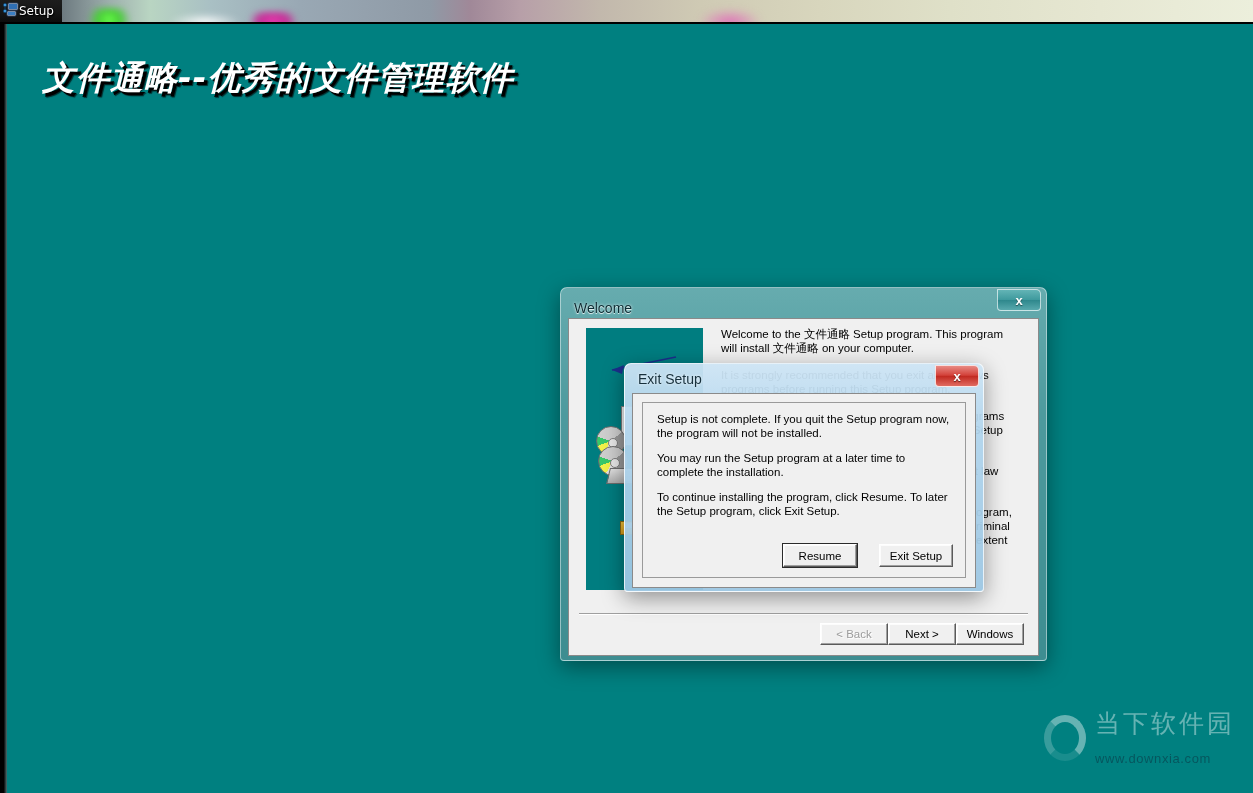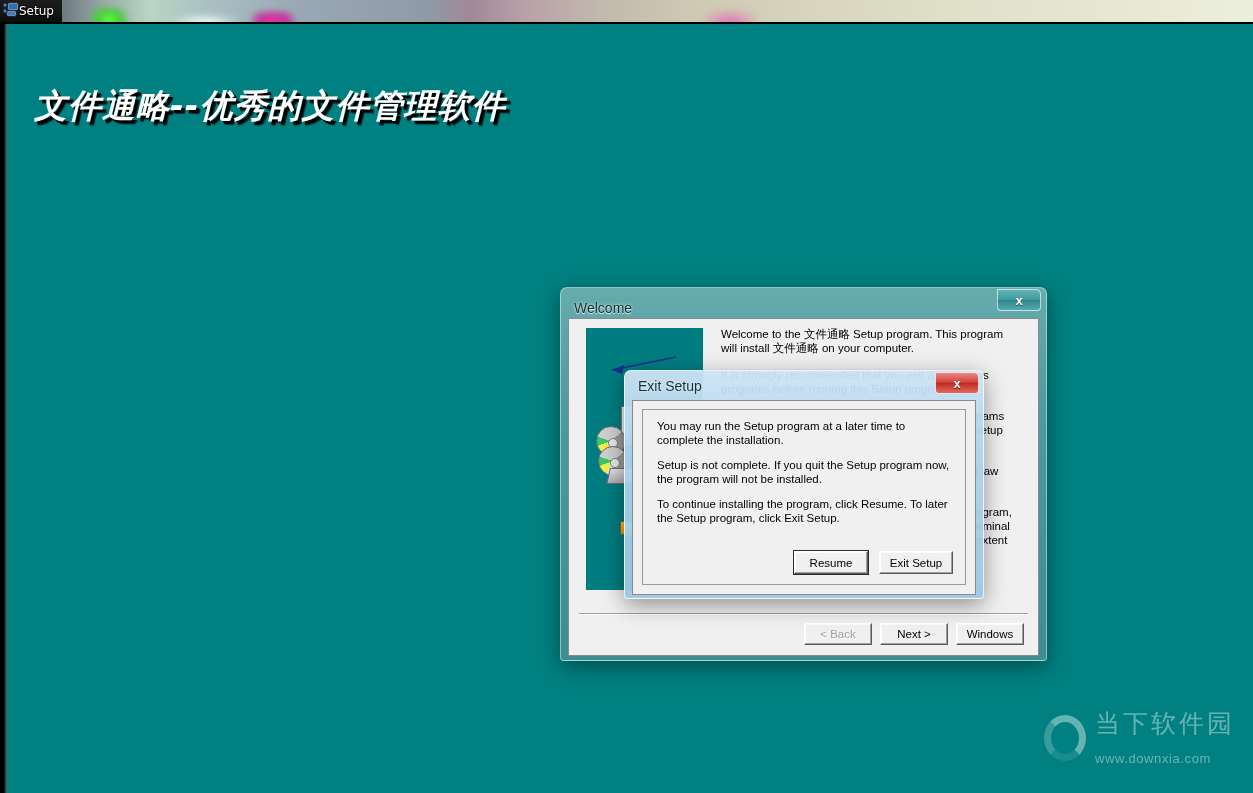--- a/index.html
+++ b/index.html
@@ -62,26 +62,25 @@
     border-left: 4px solid #000;
     border-top: 2px solid #000;
     overflow: hidden;
   }
   #setup-window::before {
     content: ""; position: absolute; left: 0; top: 0; width: 3px; height: 100%;
     background: linear-gradient(90deg,#0a0a0a,#4c6f70);
   }
 
   #bg-title {
-    position: absolute; left: 30px; top: 32px;
+    position: absolute; left: 38px; top: 32px;
     font-family: "DejaVu Sans", "Liberation Sans", sans-serif;
     font-size: 33px; font-weight: bold; font-style: italic;
     color: #ffffff; letter-spacing: 1px; white-space: nowrap;
     text-shadow: 3px 3px 0 #000000, 4px 4px 1px rgba(0,0,0,.65);
-    margin-top: 28px;
   }
 
   
   #watermark {
     position: absolute; right: 18px; bottom: 28px;
     display: flex; align-items: center; gap: 9px;
     opacity: .40;
   }
   #watermark .wm-o {
     width: 42px; height: 46px; position: relative;
@@ -92,21 +91,21 @@
     border-bottom-color: rgba(255,255,255,.25);
     border-left-color: rgba(255,255,255,.55);
   }
   #watermark .wm-text { display: flex; flex-direction: column; gap: 16px; }
   #watermark .wm-cn {
     font-family: "DejaVu Sans", sans-serif;
     font-size: 25px; color: #ffffff; letter-spacing: 3px; line-height: 1;
   }
   #watermark .wm-url {
     font-family: "Liberation Sans", sans-serif;
-    font-size: 13px; color: #ffffff; letter-spacing: .6px; line-height: 1;
+    font-size: 13px; color: #0f172a; letter-spacing: .6px; line-height: 1;
   }
 
   
   .aero-win {
     position: absolute;
     border-radius: 7px 7px 4px 4px;
     padding: 6px 7px 7px 7px;
     box-shadow: 0 6px 22px rgba(0,0,0,.40);
   }
 
@@ -136,21 +135,21 @@
     border: 1px solid rgba(255,255,255,.65);
     display: flex; align-items: center; justify-content: center;
     color: #ffffff; font-size: 13px; font-weight: bold;
     font-family: "Liberation Sans", sans-serif;
     text-shadow: 0 1px 1px rgba(0,0,0,.5);
     cursor: pointer;
   }
 
   
   #exitsetup-window {
-    left: 620px; top: 346px; width: 360px; height: 229px;
+    left: 620px; top: 339px; width: 360px; height: 229px;
     background: linear-gradient(180deg,
         rgba(205,228,244,.95) 0%,
         rgba(176,212,236,.95) 30%,
         rgba(156,198,226,.95) 100%);
     border: 1px solid rgba(255,255,255,.75);
     z-index: 5;
   }
   #exitsetup-window .titlebar {
     height: 23px; display: flex; align-items: flex-start;
     padding: 0 0 0 6px; position: relative;
@@ -235,21 +234,21 @@
     position: absolute; left: 152px; top: 8px; right: 14px;
     font-size: 11.5px; color: #000; line-height: 14px;
   }
   .wel-text p { margin: 0 12px 13px 0; }
   .wel-sep {
     position: absolute; left: 10px; right: 10px; top: 294px;
     height: 1px; background: #9f9f9f; box-shadow: 0 1px 0 #ffffff;
   }
   .wel-buttons {
     position: absolute; right: 14px; bottom: 10px;
-    display: flex; gap: 8px;
+    display: flex; 
   }
 
   
   .btn95 {
     min-width: 68px; height: 22px; padding: 0 8px;
     background: #f0f0f0;
     border: 1px solid #ffffff;
     border-right-color: #5a5a5a; border-bottom-color: #5a5a5a;
     box-shadow: inset -1px -1px 0 #a0a0a0, inset 1px 1px 0 #fcfcfc;
     font-family: "Liberation Sans", sans-serif;
@@ -265,21 +264,21 @@
   .exit-inner {
     position: absolute; left: 9px; top: 8px; right: 9px; bottom: 9px;
     background: #f0f0f0; border: 1px solid #9a9a9a;
   }
   .exit-text {
     position: absolute; left: 14px; top: 9px; right: 12px;
     font-size: 11.5px; color: #000; line-height: 14px;
   }
   .exit-text p { margin: 0 0 11px 0; }
   .exit-buttons {
-    position: absolute; right: 12px; bottom: 10px; display: flex; gap: 11px;
+    position: absolute; right: 12px; bottom: 10px; display: flex; gap: 22px;
   }
   .exit-buttons .btn95 { min-width: 74px; height: 23px; }
 </style>
 </head>
 <body>
 
 <div id="desktop-strip">
   <div class="blob-green"></div>
   <div class="blob-white"></div>
   <div class="blob-pink"></div>
@@ -358,22 +357,22 @@
     <div class="titlebar">
       <span class="wtitle">Exit Setup</span>
       <div class="closebtn">x</div>
     </div>
 
     <div class="client">
       <div class="exit-body">
         <div class="exit-inner">
 
           <div class="exit-text">
+            <p>Setup is not complete.  If you quit the Setup program now, the program will not be installed.</p>
             <p>You may run the Setup program at a later time to complete the installation.</p>
-            <p>Setup is not complete.  If you quit the Setup program now, the program will not be installed.</p>
             <p>To continue installing the program, click Resume.  To later the Setup program, click Exit Setup.</p>
           </div>
 
           <div class="exit-buttons">
             <div class="btn95 default">Resume</div>
             <div class="btn95">Exit Setup</div>
           </div>
 
         </div>
       </div>

